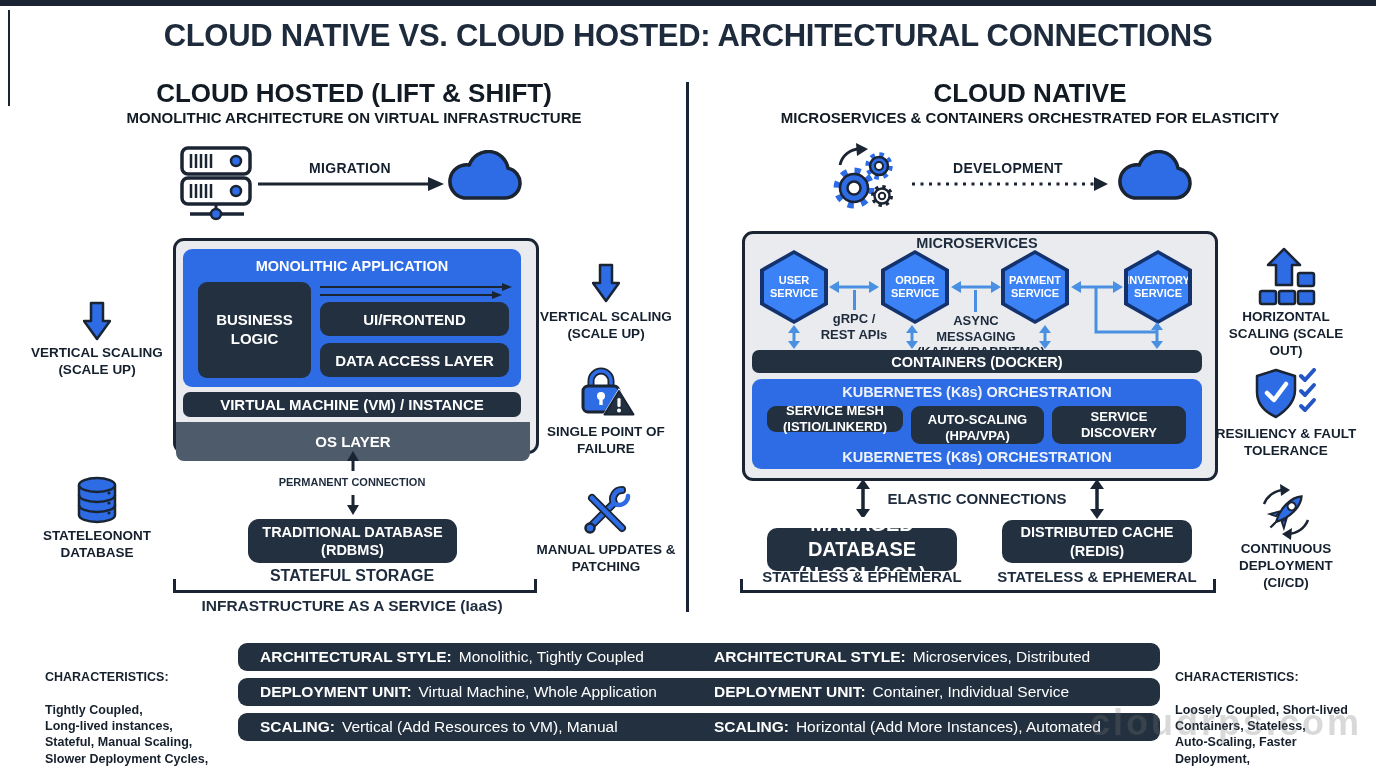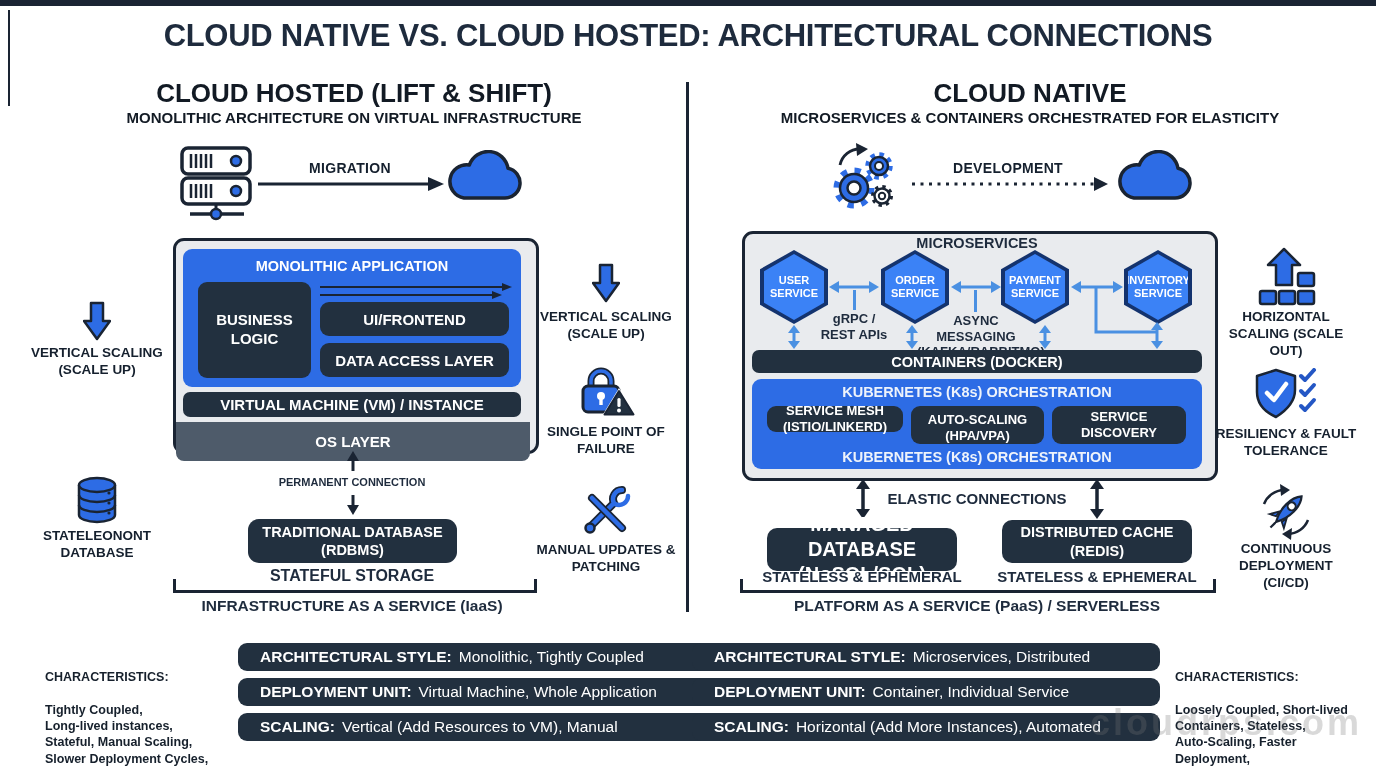--- a/index.html
+++ b/index.html
@@ -324,21 +324,20 @@
     <span>MANAGED DATABASE</span>
     <span>(NoSQL/SQL)</span>
   </div>
   <div class="abs navybox" style="left:1002px;top:520px;width:190px;height:43px;font-size:14.5px;line-height:1.25;border-radius:10px;flex-direction:column;">
     <span>DISTRIBUTED CACHE</span>
     <span>(REDIS)</span>
   </div>
   <div class="abs ctr b navy-text" style="left:762px;top:568px;width:200px;font-size:15px;">STATELESS &amp; EPHEMERAL</div>
   <div class="abs ctr b navy-text" style="left:997px;top:568px;width:200px;font-size:15px;">STATELESS &amp; EPHEMERAL</div>
   <div class="abs bracket" style="left:740px;top:579px;width:470px;height:11px;"></div>
-  <div class="abs ctr b navy-text" style="left:752px;top:597px;width:450px;font-size:15.5px;">PLATFORM AS A SERVICE (PaaS) / SERVERLESS</div>
 
   <span class="abs" style="left:1256px;top:247px;">
     <svg width="60" height="60" viewBox="0 0 60 60">
       <polygon points="28,2 44,18 36,18 36,38 20,38 20,18 12,18" fill="#2d6ce5" stroke="#1a2433" stroke-width="2.5" stroke-linejoin="round"></polygon>
       <rect x="42" y="26" width="16" height="13" rx="2" fill="#2d6ce5" stroke="#1a2433" stroke-width="2.5"></rect>
       <rect x="4" y="44" width="16" height="13" rx="2" fill="#2d6ce5" stroke="#1a2433" stroke-width="2.5"></rect>
       <rect x="23" y="44" width="16" height="13" rx="2" fill="#2d6ce5" stroke="#1a2433" stroke-width="2.5"></rect>
       <rect x="42" y="44" width="16" height="13" rx="2" fill="#2d6ce5" stroke="#1a2433" stroke-width="2.5"></rect>
     </svg>
   </span>

